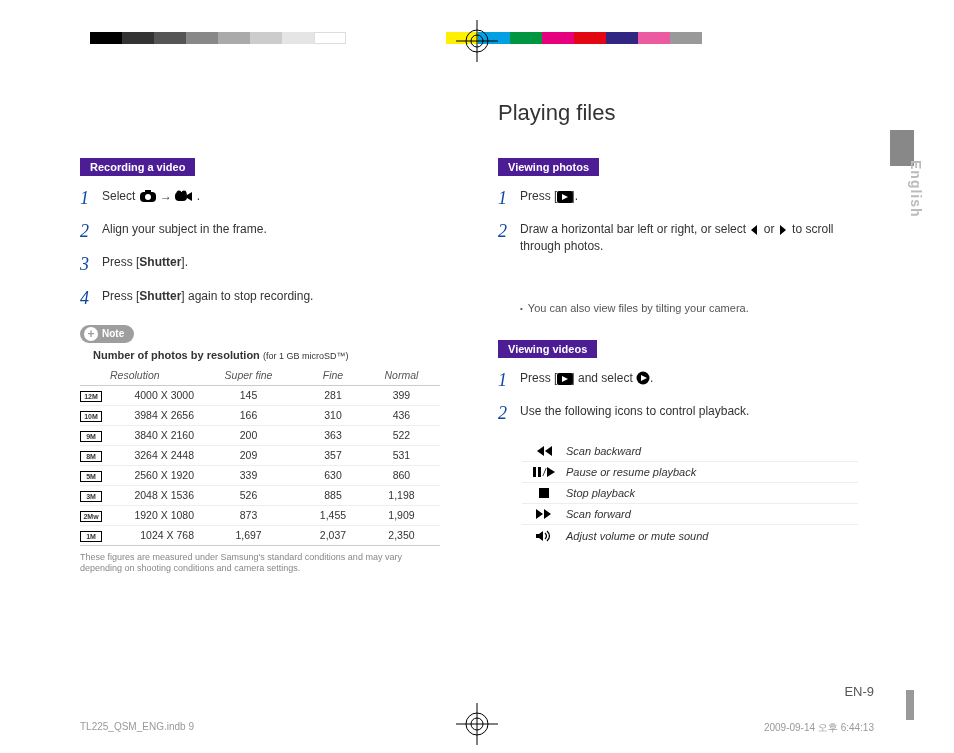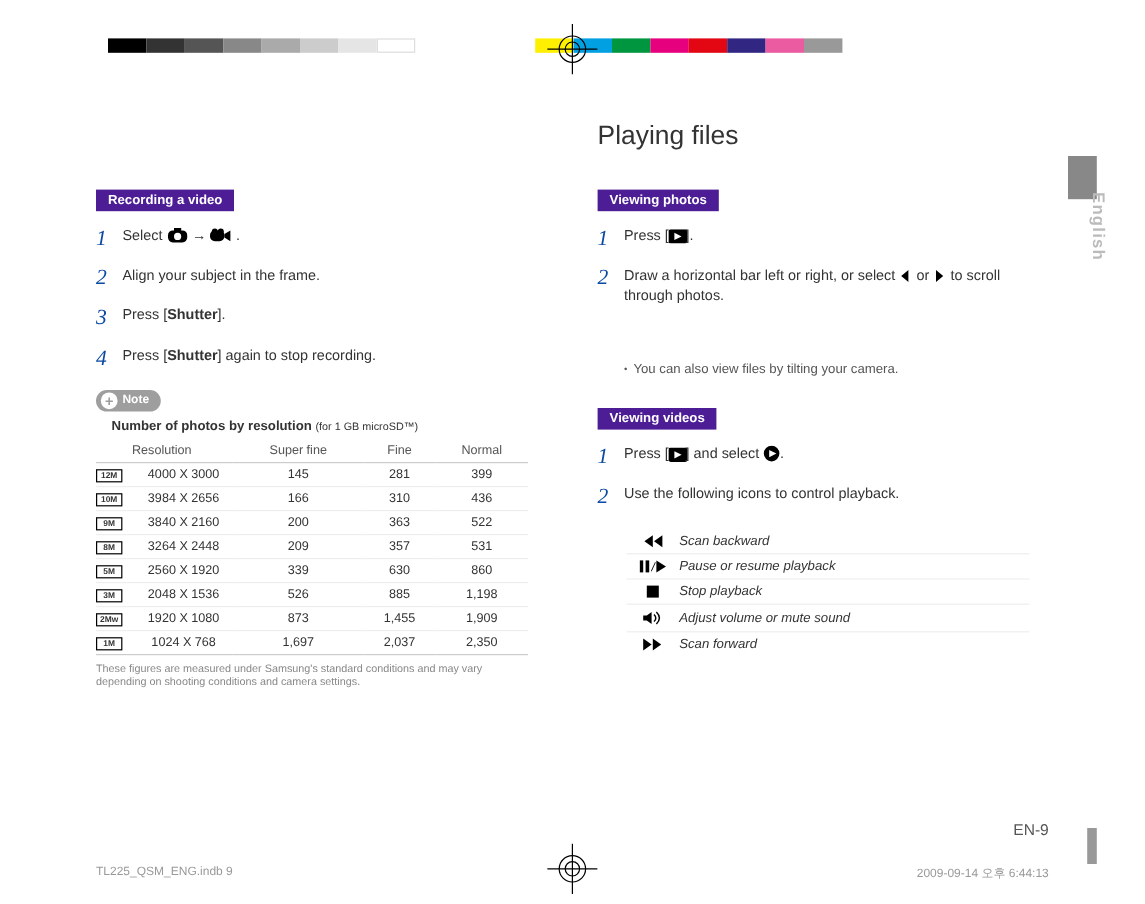--- a/index.html
+++ b/index.html
@@ -52,24 +52,24 @@
     margin-bottom: 6px;
   }
   .note-badge .plus {
     width: 14px; height: 14px; border-radius: 50%; background: #fff; color: #9e9e9e;
     display: inline-flex; align-items: center; justify-content: center; font-size: 12px; font-weight: bold;
   }
   .note-title { font-size: 11px; margin-bottom: 4px; margin-left: 13px; }
   .note-title .small { font-size: 9px; font-weight: normal; }
 
   table.res { width: 100%; border-collapse: collapse; font-size: 10.5px; }
-  table.res th { font-weight: normal; color: #555; padding: 4px 0; border-bottom: 1px solid #ccc; text-align: center; }
+  table.res th { font-weight: normal; color: #555; padding: 4px 0; border-bottom: 1px solid #ccc; text-align: center; font-style: italic; }
   table.res td { padding: 3px 0; text-align: center; border-bottom: 1px solid #eee; }
   table.res td:first-child { text-align: left; width: 30px; }
-  table.res td:nth-child(2) { text-align: center; padding-left: 2px; width: 84px; }
+  table.res td:nth-child(2) { text-align: right; padding-left: 2px; width: 84px; }
   table.res tr:last-child td { border-bottom: 1px solid #ccc; }
   .res-icon { display:inline-flex; align-items:center; justify-content:center; width:22px; height:11px; border:1px solid #000; font-size:7px; font-weight:bold; font-family: Arial; }
 
   .footnote { font-size: 9px; color: #888; margin-top: 6px; line-height: 1.3; }
 
   .side-tab {
     position: absolute; right: -50px; top: 60px;
     writing-mode: vertical-rl; font-weight: bold; color: #bbb; font-size: 14px;
     letter-spacing: 1px;
   }
@@ -330,36 +330,36 @@
           <div class="row">
             <span class="ic">
               <svg width="12" height="12">
                 <rect x="1" y="1" width="10" height="10" fill="#000"></rect>
               </svg>
             </span>
             <span>Stop playback</span>
           </div>
           <div class="row">
             <span class="ic">
+              <svg width="18" height="12">
+                <path d="M1 1 L8 6 L1 11 Z" fill="#000"></path>
+                <path d="M9 1 L16 6 L9 11 Z" fill="#000"></path>
+              </svg>
+            </span>
+            <span>Scan forward</span>
+          </div>
+          <div class="row">
+            <span class="ic">
               <svg width="18" height="14">
                 <path d="M1 5 L4 5 L8 2 L8 12 L4 9 L1 9 Z" fill="#000"></path>
                 <path d="M10 4 Q13 7 10 10" fill="none" stroke="#000" stroke-width="1.2"></path>
                 <path d="M12 2 Q17 7 12 12" fill="none" stroke="#000" stroke-width="1.2"></path>
               </svg>
             </span>
             <span>Adjust volume or mute sound</span>
-          </div>
-          <div class="row">
-            <span class="ic">
-              <svg width="18" height="12">
-                <path d="M1 1 L8 6 L1 11 Z" fill="#000"></path>
-                <path d="M9 1 L16 6 L9 11 Z" fill="#000"></path>
-              </svg>
-            </span>
-            <span>Scan forward</span>
           </div>
         </div>
     </div>
   </div>
 
   <div class="page-num">EN-9</div>
 </div>
 
 <div class="regmark2">
   <svg width="42" height="42">

